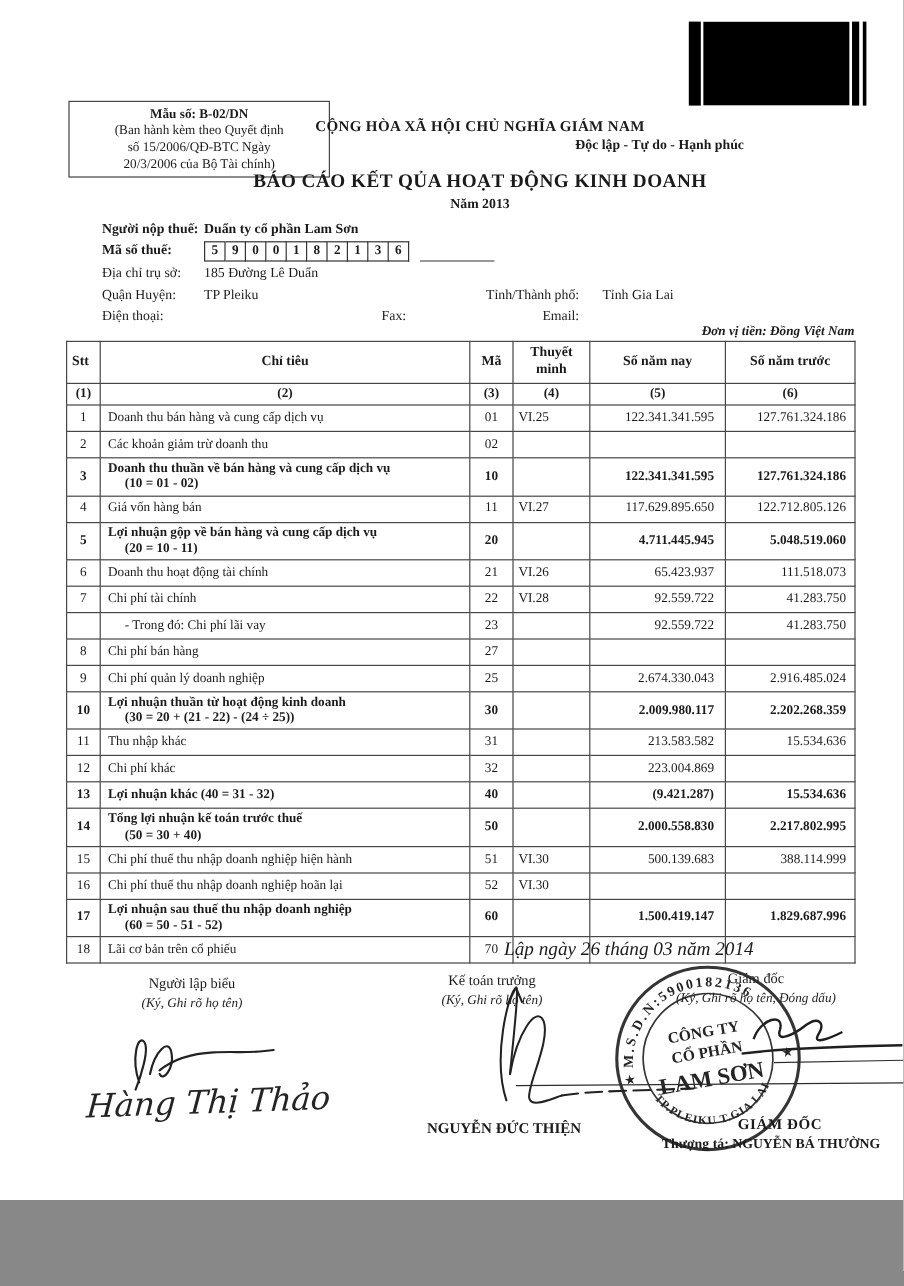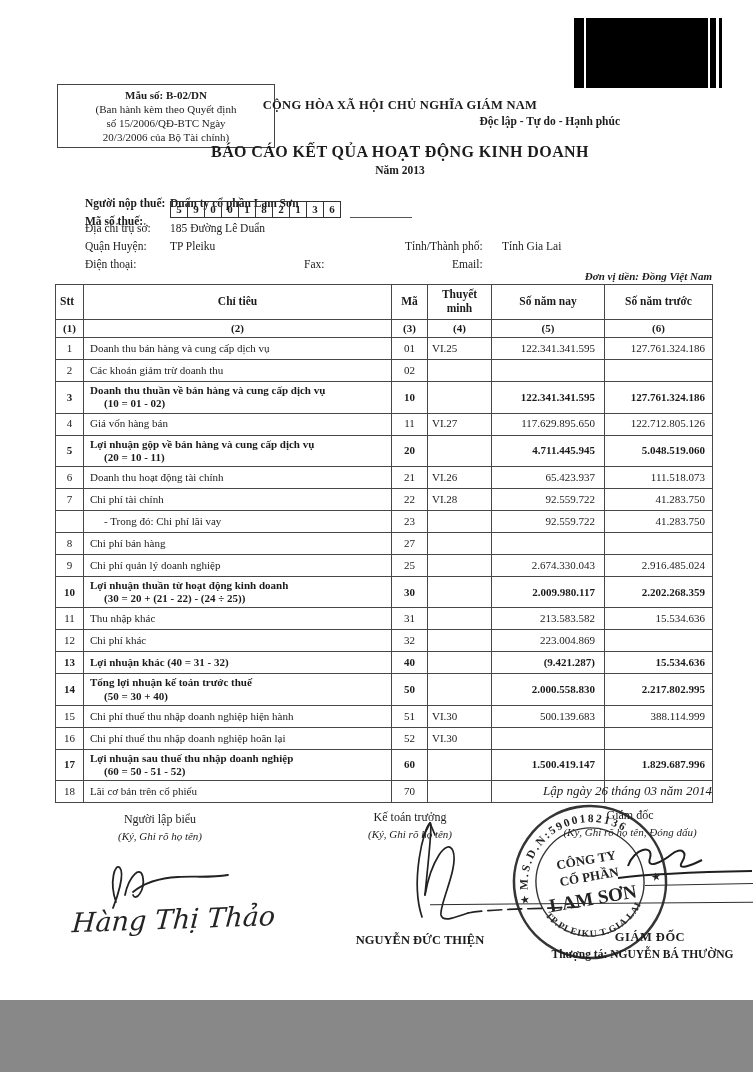--- a/index.html
+++ b/index.html
@@ -14,21 +14,21 @@
             text-align:center;font-size:11px;line-height:1.28;}
   .form-box .l1{font-weight:bold;}
   
   .nat-header{left:180px;top:98px;width:440px;text-align:center;}
   .nat{font-size:12.5px;font-weight:bold;letter-spacing:.3px;}
   .motto{font-size:11.5px;font-weight:bold;margin-top:2px;text-align:right;}
   .title{font-size:16px;font-weight:bold;margin-top:16px;letter-spacing:.4px;}
   .year{font-size:11.5px;font-weight:bold;margin-top:3px;}
   
   .lbl{font-size:11.5px;}
-  .b{font-weight:bold;margin-top:12px;}
+  .b{font-weight:bold;}
   .mst-row{display:flex;}
   .mst-box{display:inline-block;width:16px;height:15px;border:1px solid #333;border-left:none;
            text-align:center;font-size:11px;font-weight:bold;line-height:15px;}
   .mst-box:first-child{border-left:1px solid #333;}
   .mst-line{display:inline-block;width:62px;border-bottom:1px solid #555;height:14px;margin-left:14px;}
   .currency{font-size:11px;font-style:italic;font-weight:bold;}
   
   .tbl-wrap{left:55px;top:284px;width:657px;}
   table{border-collapse:collapse;width:100%;table-layout:fixed;font-size:11px;line-height:1.2;}
   th,td{border:1px solid #474747;padding:2px 4px;vertical-align:middle;}
@@ -38,21 +38,21 @@
   td{height:17px;}
   .c-stt{text-align:center;}
   .c-label{text-align:left;padding-left:6px;}
   .c-label .sub{padding-left:14px;}
   .c-ma{text-align:center;}
   .c-tm{text-align:left;padding-left:4px;}
   .c-nay{text-align:right;padding-right:9px;}
   .c-truoc{text-align:right;padding-right:7px;}
   tr.bold td{font-weight:bold;}
   
-  .date-line{top:783px;left:420px;width:292px;text-align:right;font-size:13px;font-style:italic;}
+  .date-line{top:783px;left:420px;width:292px;text-align:left;font-size:16px;font-style:italic;}
   .sig-col{text-align:center;}
   .sig-title{font-size:12px;font-weight:normal;}
   .sig-note{font-size:11px;font-style:italic;margin-top:3px;}
   .hand-name{font-size:27px;font-style:italic;font-family:"DejaVu Serif",serif;
              transform:rotate(-2deg) skewX(-6deg);color:#242424;}
   .print-name{font-size:12.5px;font-weight:bold;}
   .dir-role{font-size:12.5px;font-weight:bold;letter-spacing:.5px;}
   .dir-name{font-size:11.5px;font-weight:bold;}
   .page-num{font-size:11px;}
   .artifact{background:#2e2e2e;height:1px;}
@@ -115,21 +115,21 @@
 
   <div class="abs lbl" style="left:85px;top:222px;">Địa chỉ trụ sở:</div>
   <div class="abs lbl" style="left:170px;top:222px;">185 Đường Lê Duẩn</div>
 
   <div class="abs lbl" style="left:85px;top:240px;">Quận Huyện:</div>
   <div class="abs lbl" style="left:170px;top:240px;">TP Pleiku</div>
   <div class="abs lbl" style="left:405px;top:240px;">Tỉnh/Thành phố:</div>
   <div class="abs lbl" style="left:502px;top:240px;">Tỉnh Gia Lai</div>
 
   <div class="abs lbl" style="left:85px;top:258px;">Điện thoại:</div>
-  <div class="abs lbl" style="left:304px;top:258px;text-align:right;">Fax:</div>
+  <div class="abs lbl" style="left:318px;top:258px;text-align:right;">Fax:</div>
   <div class="abs lbl" style="left:452px;top:258px;">Email:</div>
 
   <div class="abs currency" style="left:412px;top:270px;width:300px;text-align:right;">Đơn vị tiền: Đồng Việt Nam</div>
 
   <div class="abs tbl-wrap">
     <table>
       <colgroup>
         <col style="width:28px">
           <col style="width:308px">
           <col style="width:36px">

